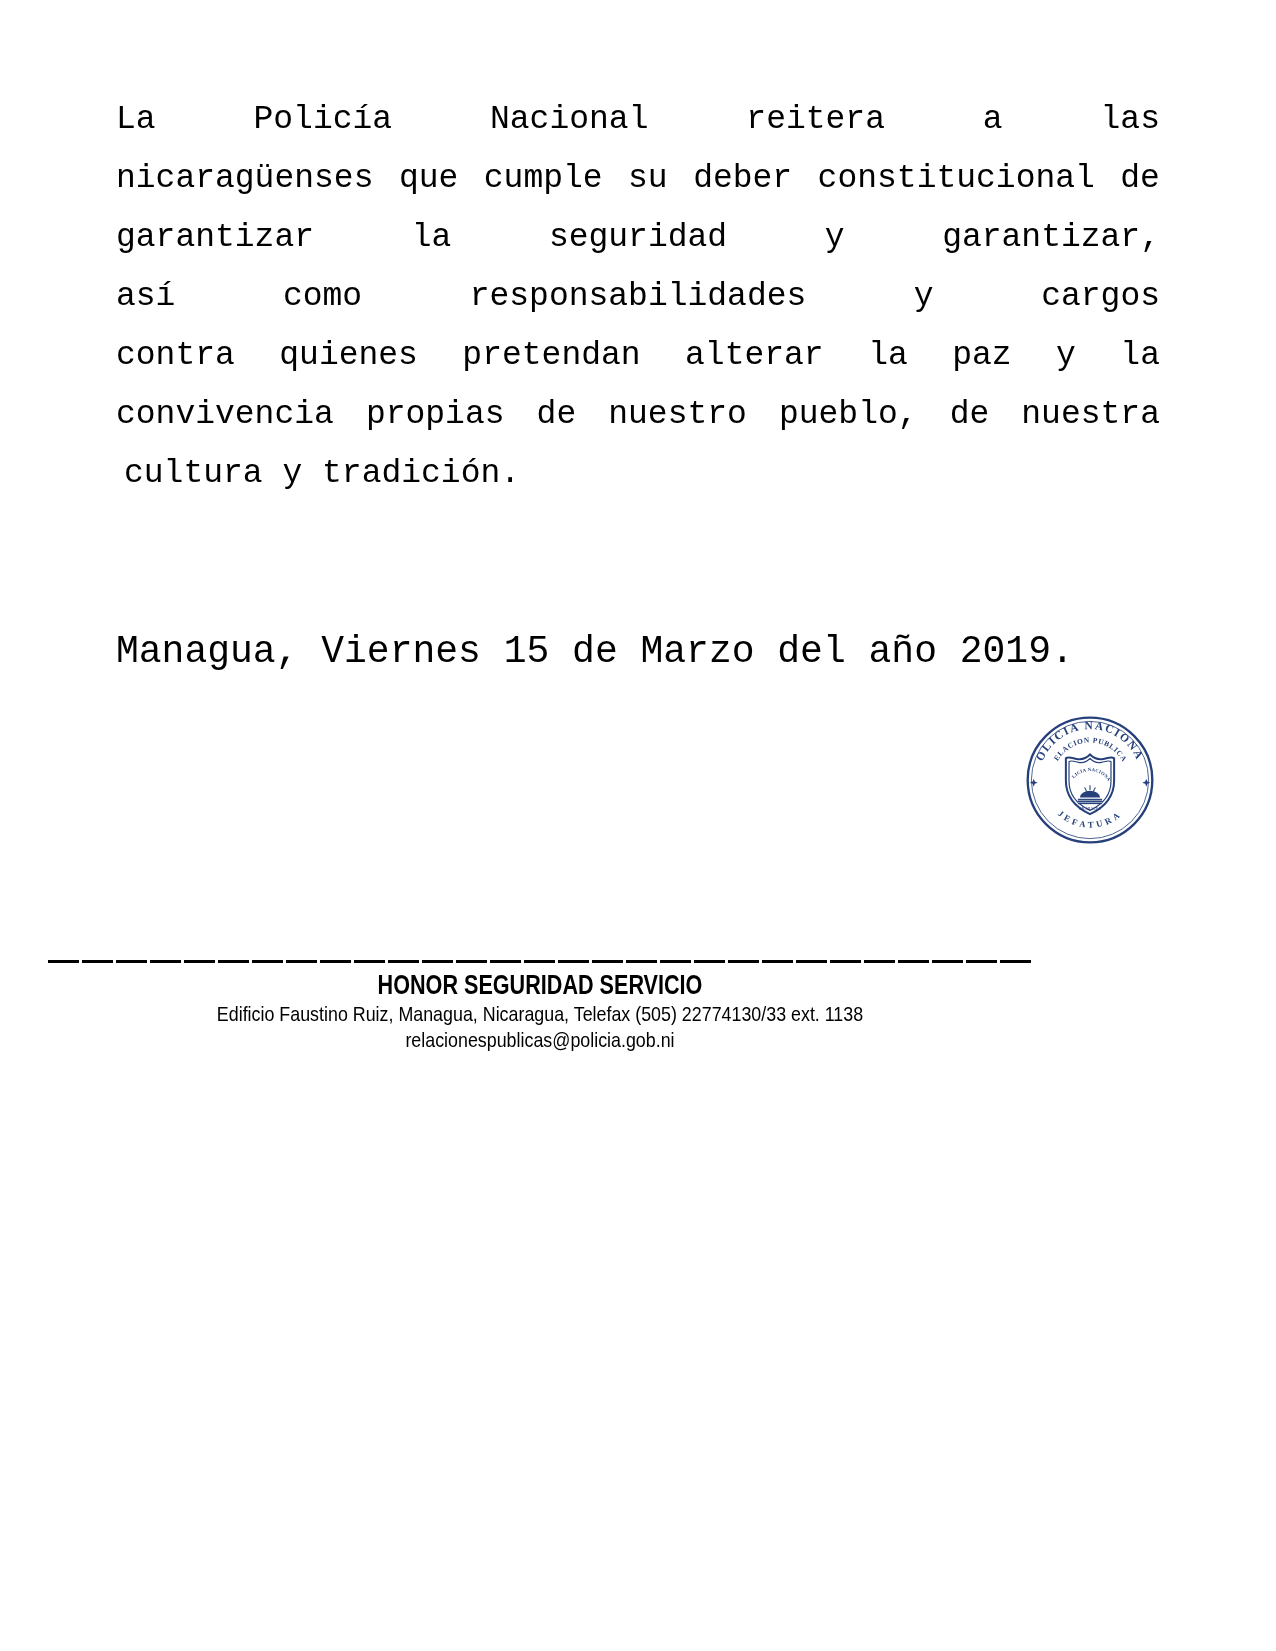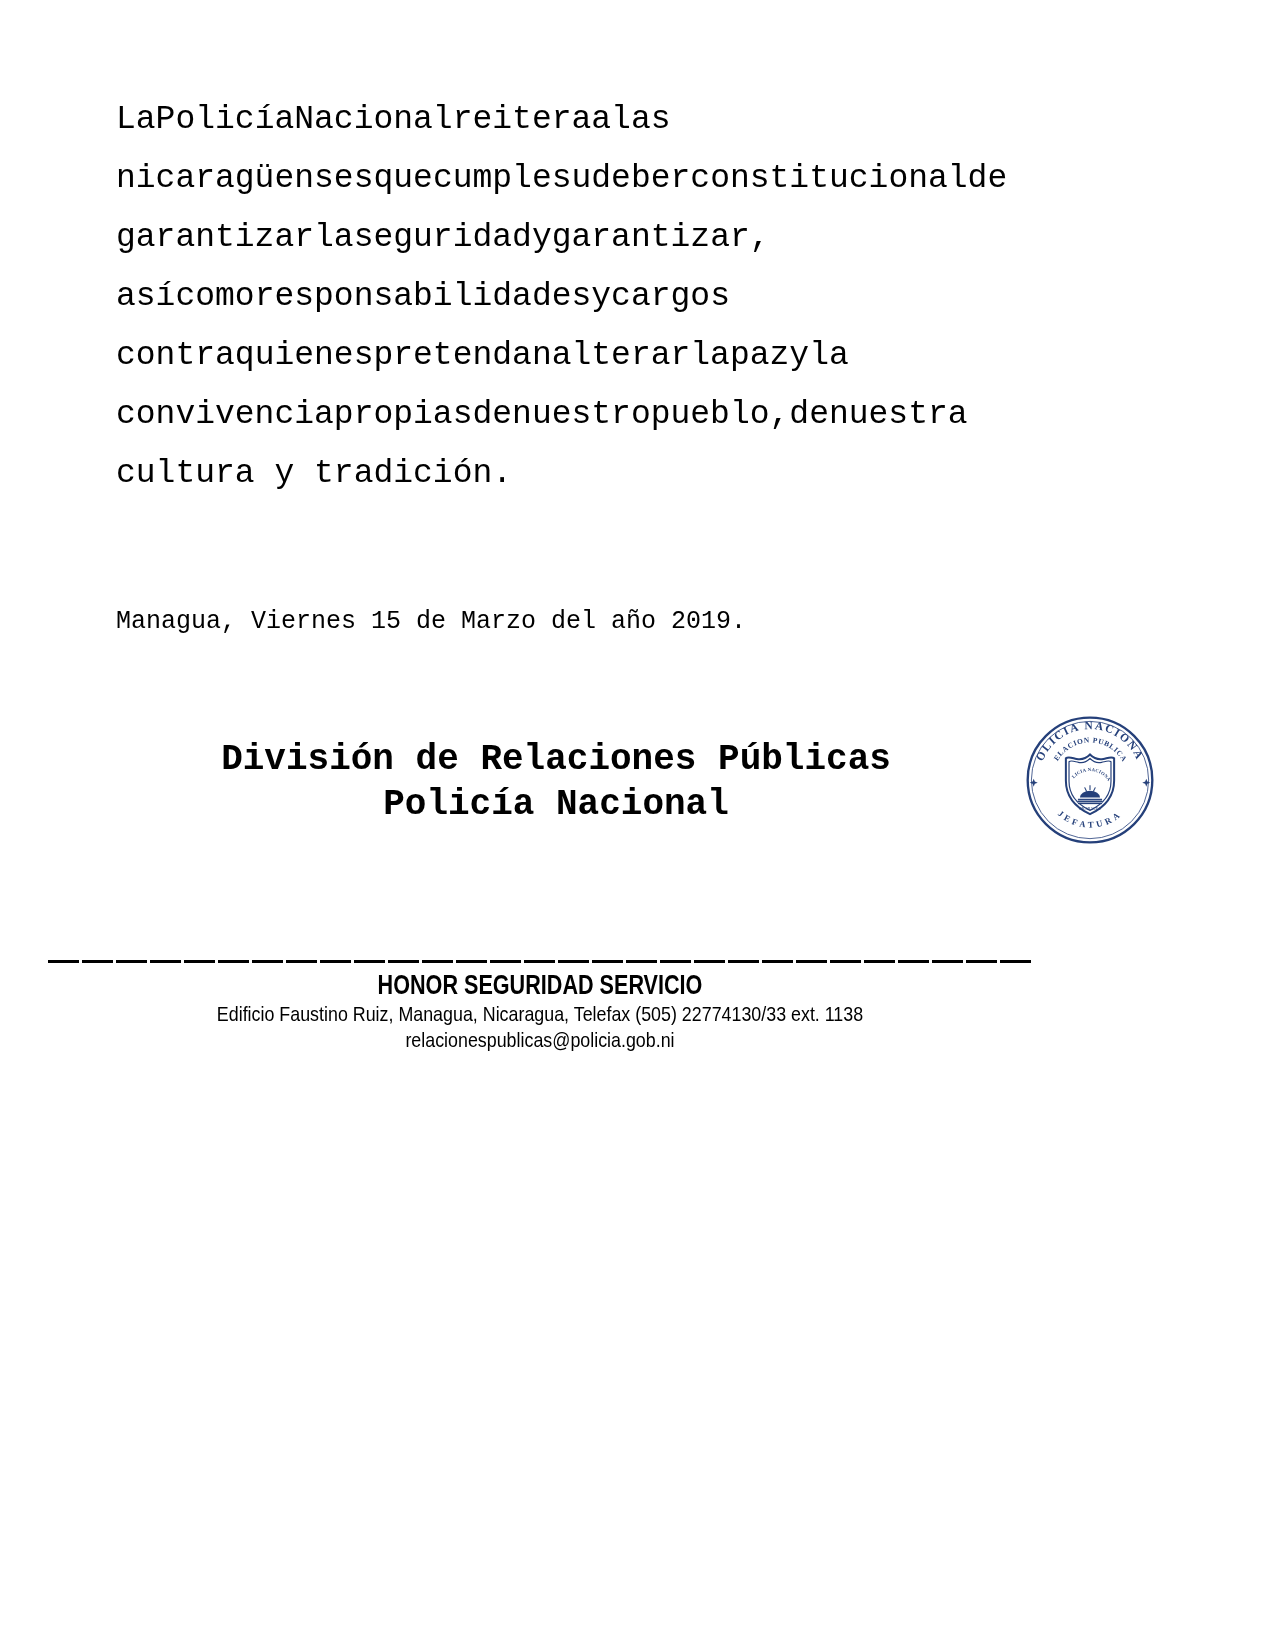--- a/index.html
+++ b/index.html
@@ -18,28 +18,29 @@
     position: absolute;
     left: 116px;
     top: 90px;
     width: 1044px;
   }
   .pline {
     height: 59px;
     line-height: 59px;
     font-size: 33px;
     display: flex;
+    justify-content: space-between;
     white-space: pre;
   }
-  .pline.nojust { display: block; }
+  .pline.nojust { display: block; margin-left: 8px; }
   .dateline {
     position: absolute;
     left: 116px;
-    top: 592px;
-    font-size: 25px;
+    top: 622px;
+    font-size: 38px;
     line-height: 59px;
     white-space: pre;
   }
   .signature {
     position: absolute;
     left: 116px;
     top: 737px;
     width: 880px;
     text-align: center;
     font-weight: bold;
@@ -101,24 +102,20 @@
       <div class="pline"><span>nicaragüenses</span><span>que</span><span>cumple</span><span>su</span><span>deber</span><span>constitucional</span><span>de</span></div>
       <div class="pline"><span>garantizar</span><span>la</span><span>seguridad</span><span>y</span><span>garantizar,</span></div>
       <div class="pline"><span>así</span><span>como</span><span>responsabilidades</span><span>y</span><span>cargos</span></div>
       <div class="pline"><span>contra</span><span>quienes</span><span>pretendan</span><span>alterar</span><span>la</span><span>paz</span><span>y</span><span>la</span></div>
       <div class="pline"><span>convivencia</span><span>propias</span><span>de</span><span>nuestro</span><span>pueblo,</span><span>de</span><span>nuestra</span></div>
       <div class="pline nojust">cultura y tradición.</div>
     </div>
 
   <div class="dateline">Managua, Viernes 15 de Marzo del año 2019.</div>
 
-  <div class="signature">
-    <div>División de Relaciones Públicas</div>
-    <div>Policía Nacional</div>
-  </div>
 
   <div class="seal">
     <svg viewBox="0 0 200 200" xmlns="http://www.w3.org/2000/svg" xmlns:xlink="http://www.w3.org/1999/xlink">
       <defs>
         <path id="arcTop" d="M 28.6,74 A 76,76 0 0 1 171.4,74"></path>
         <path id="arcInner" d="M 51.5,72 A 56,56 0 0 1 148.5,72"></path>
         <path id="arcBottom" d="M 41.8,140.7 A 71,71 0 0 0 158.2,140.7"></path>
         <path id="arcShield" d="M 74,100 A 32,32 0 0 1 126,100"></path>
       </defs>
 

